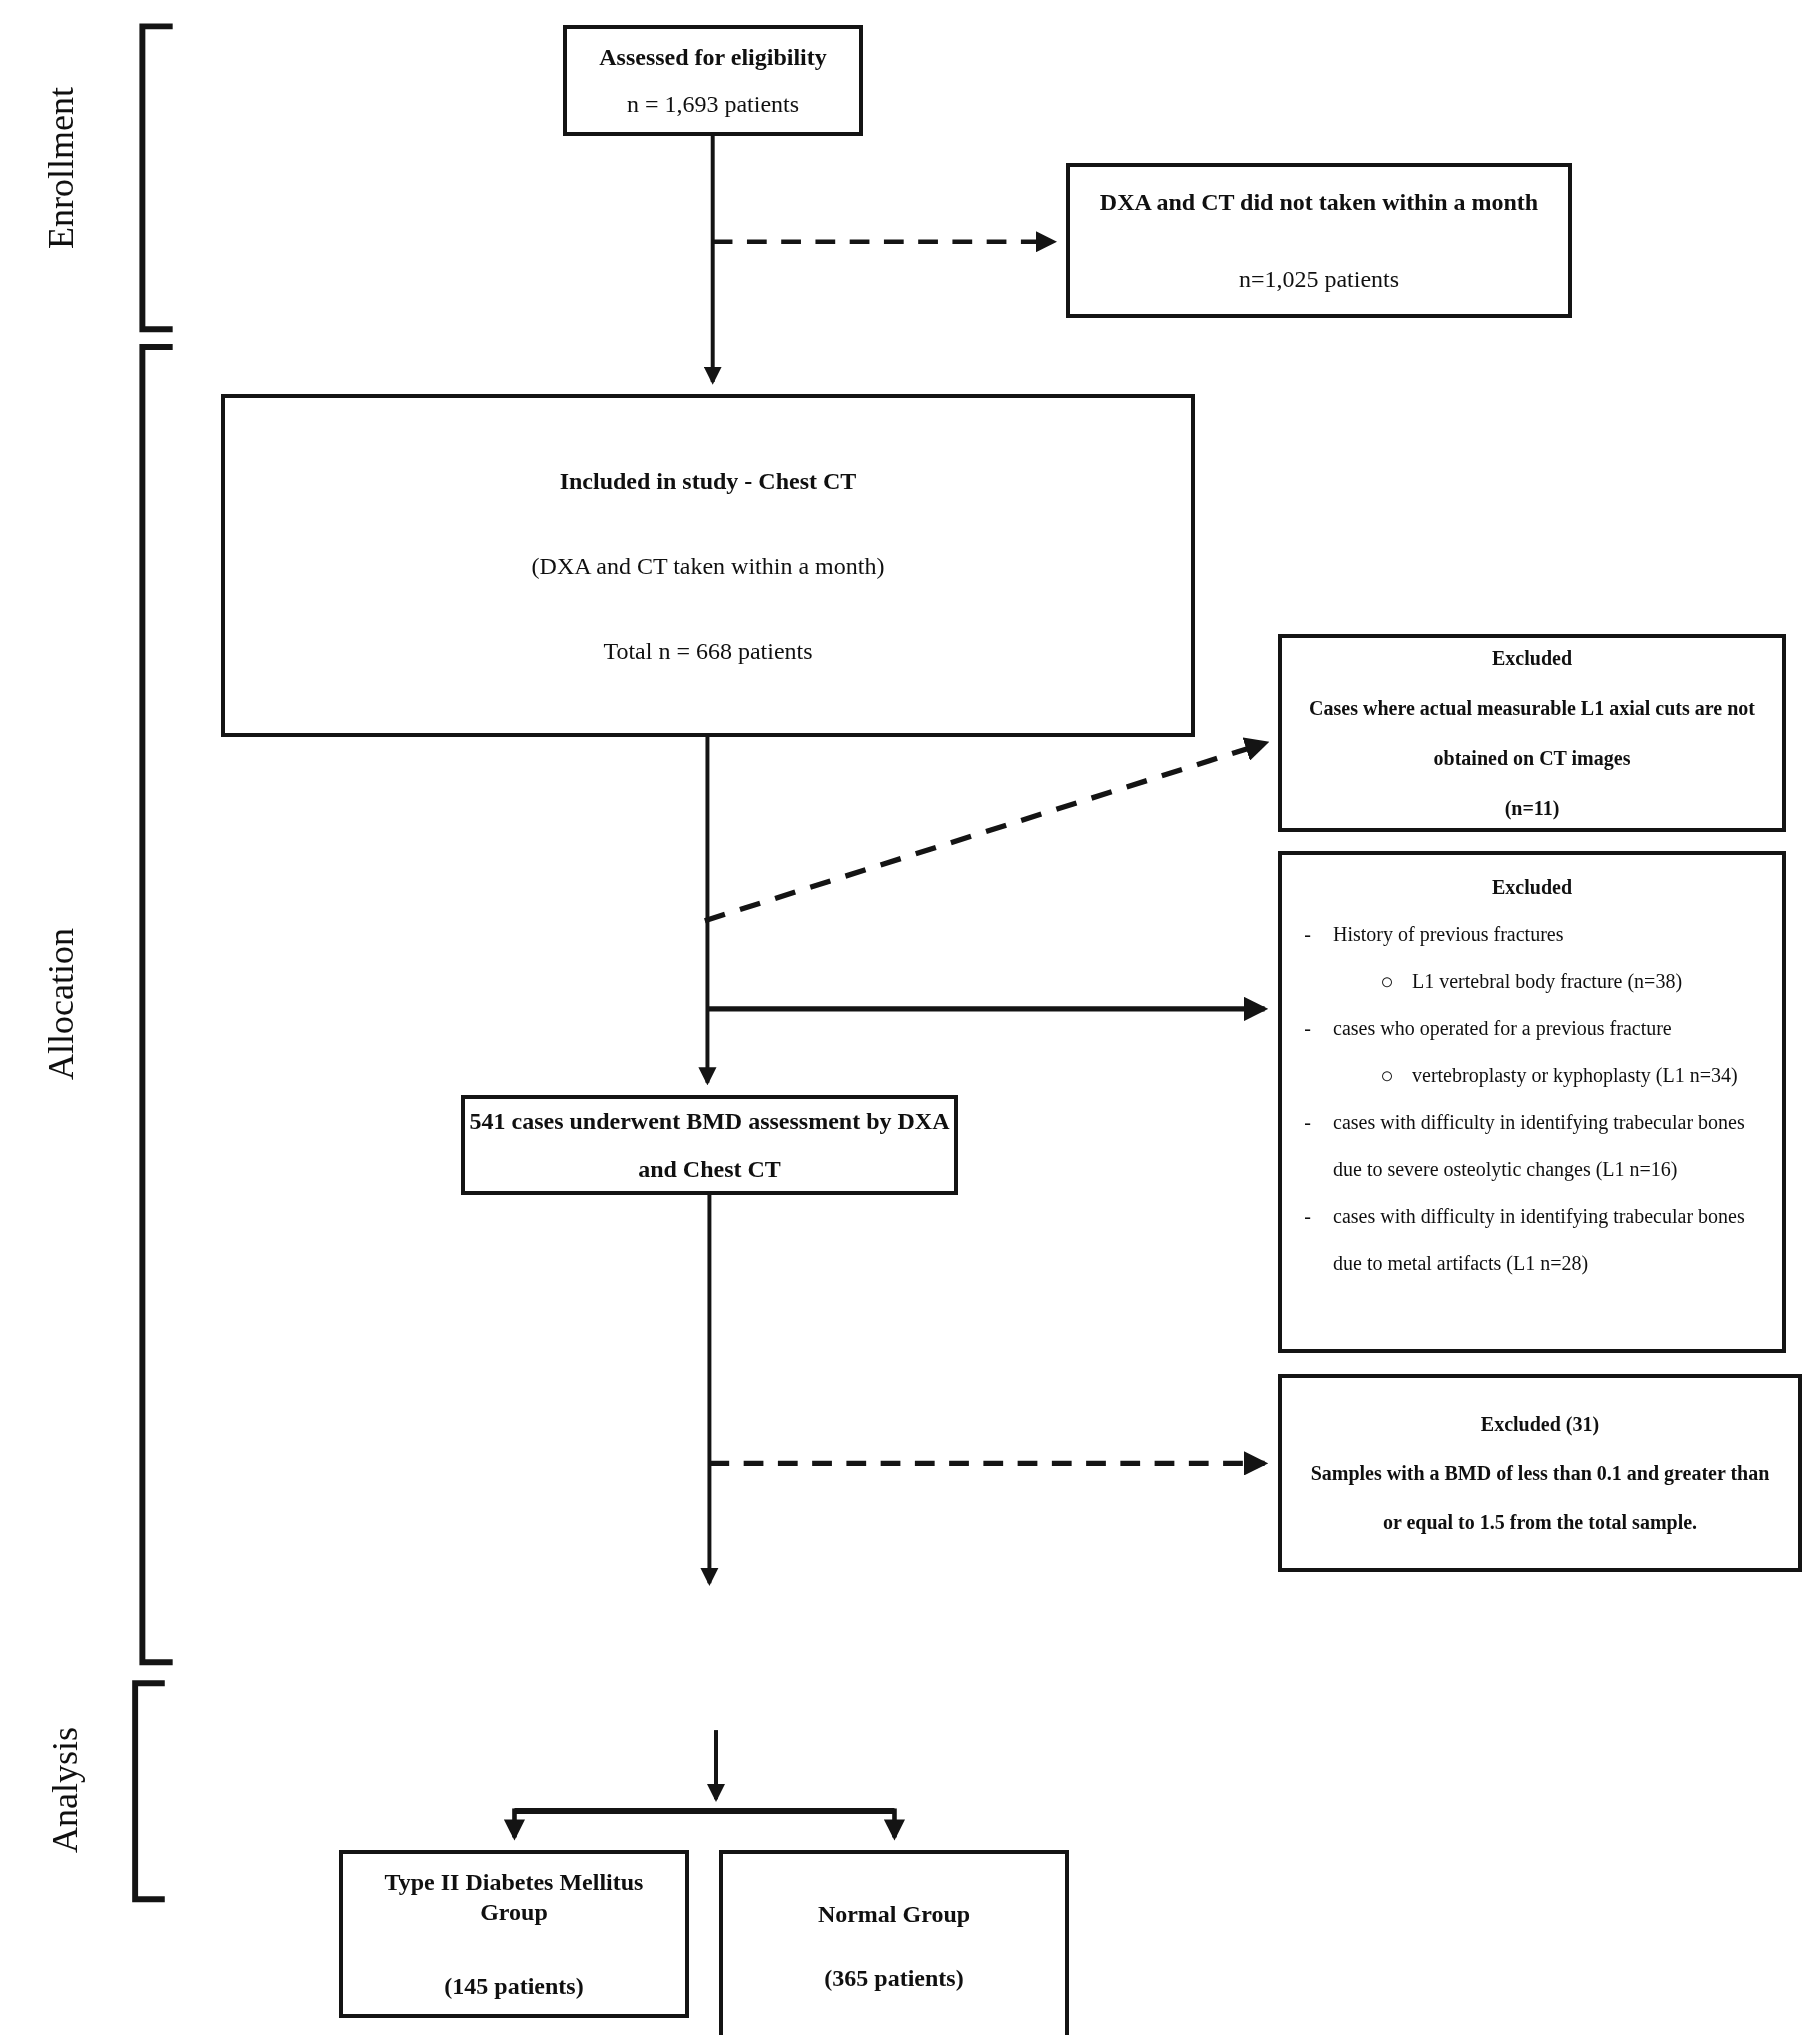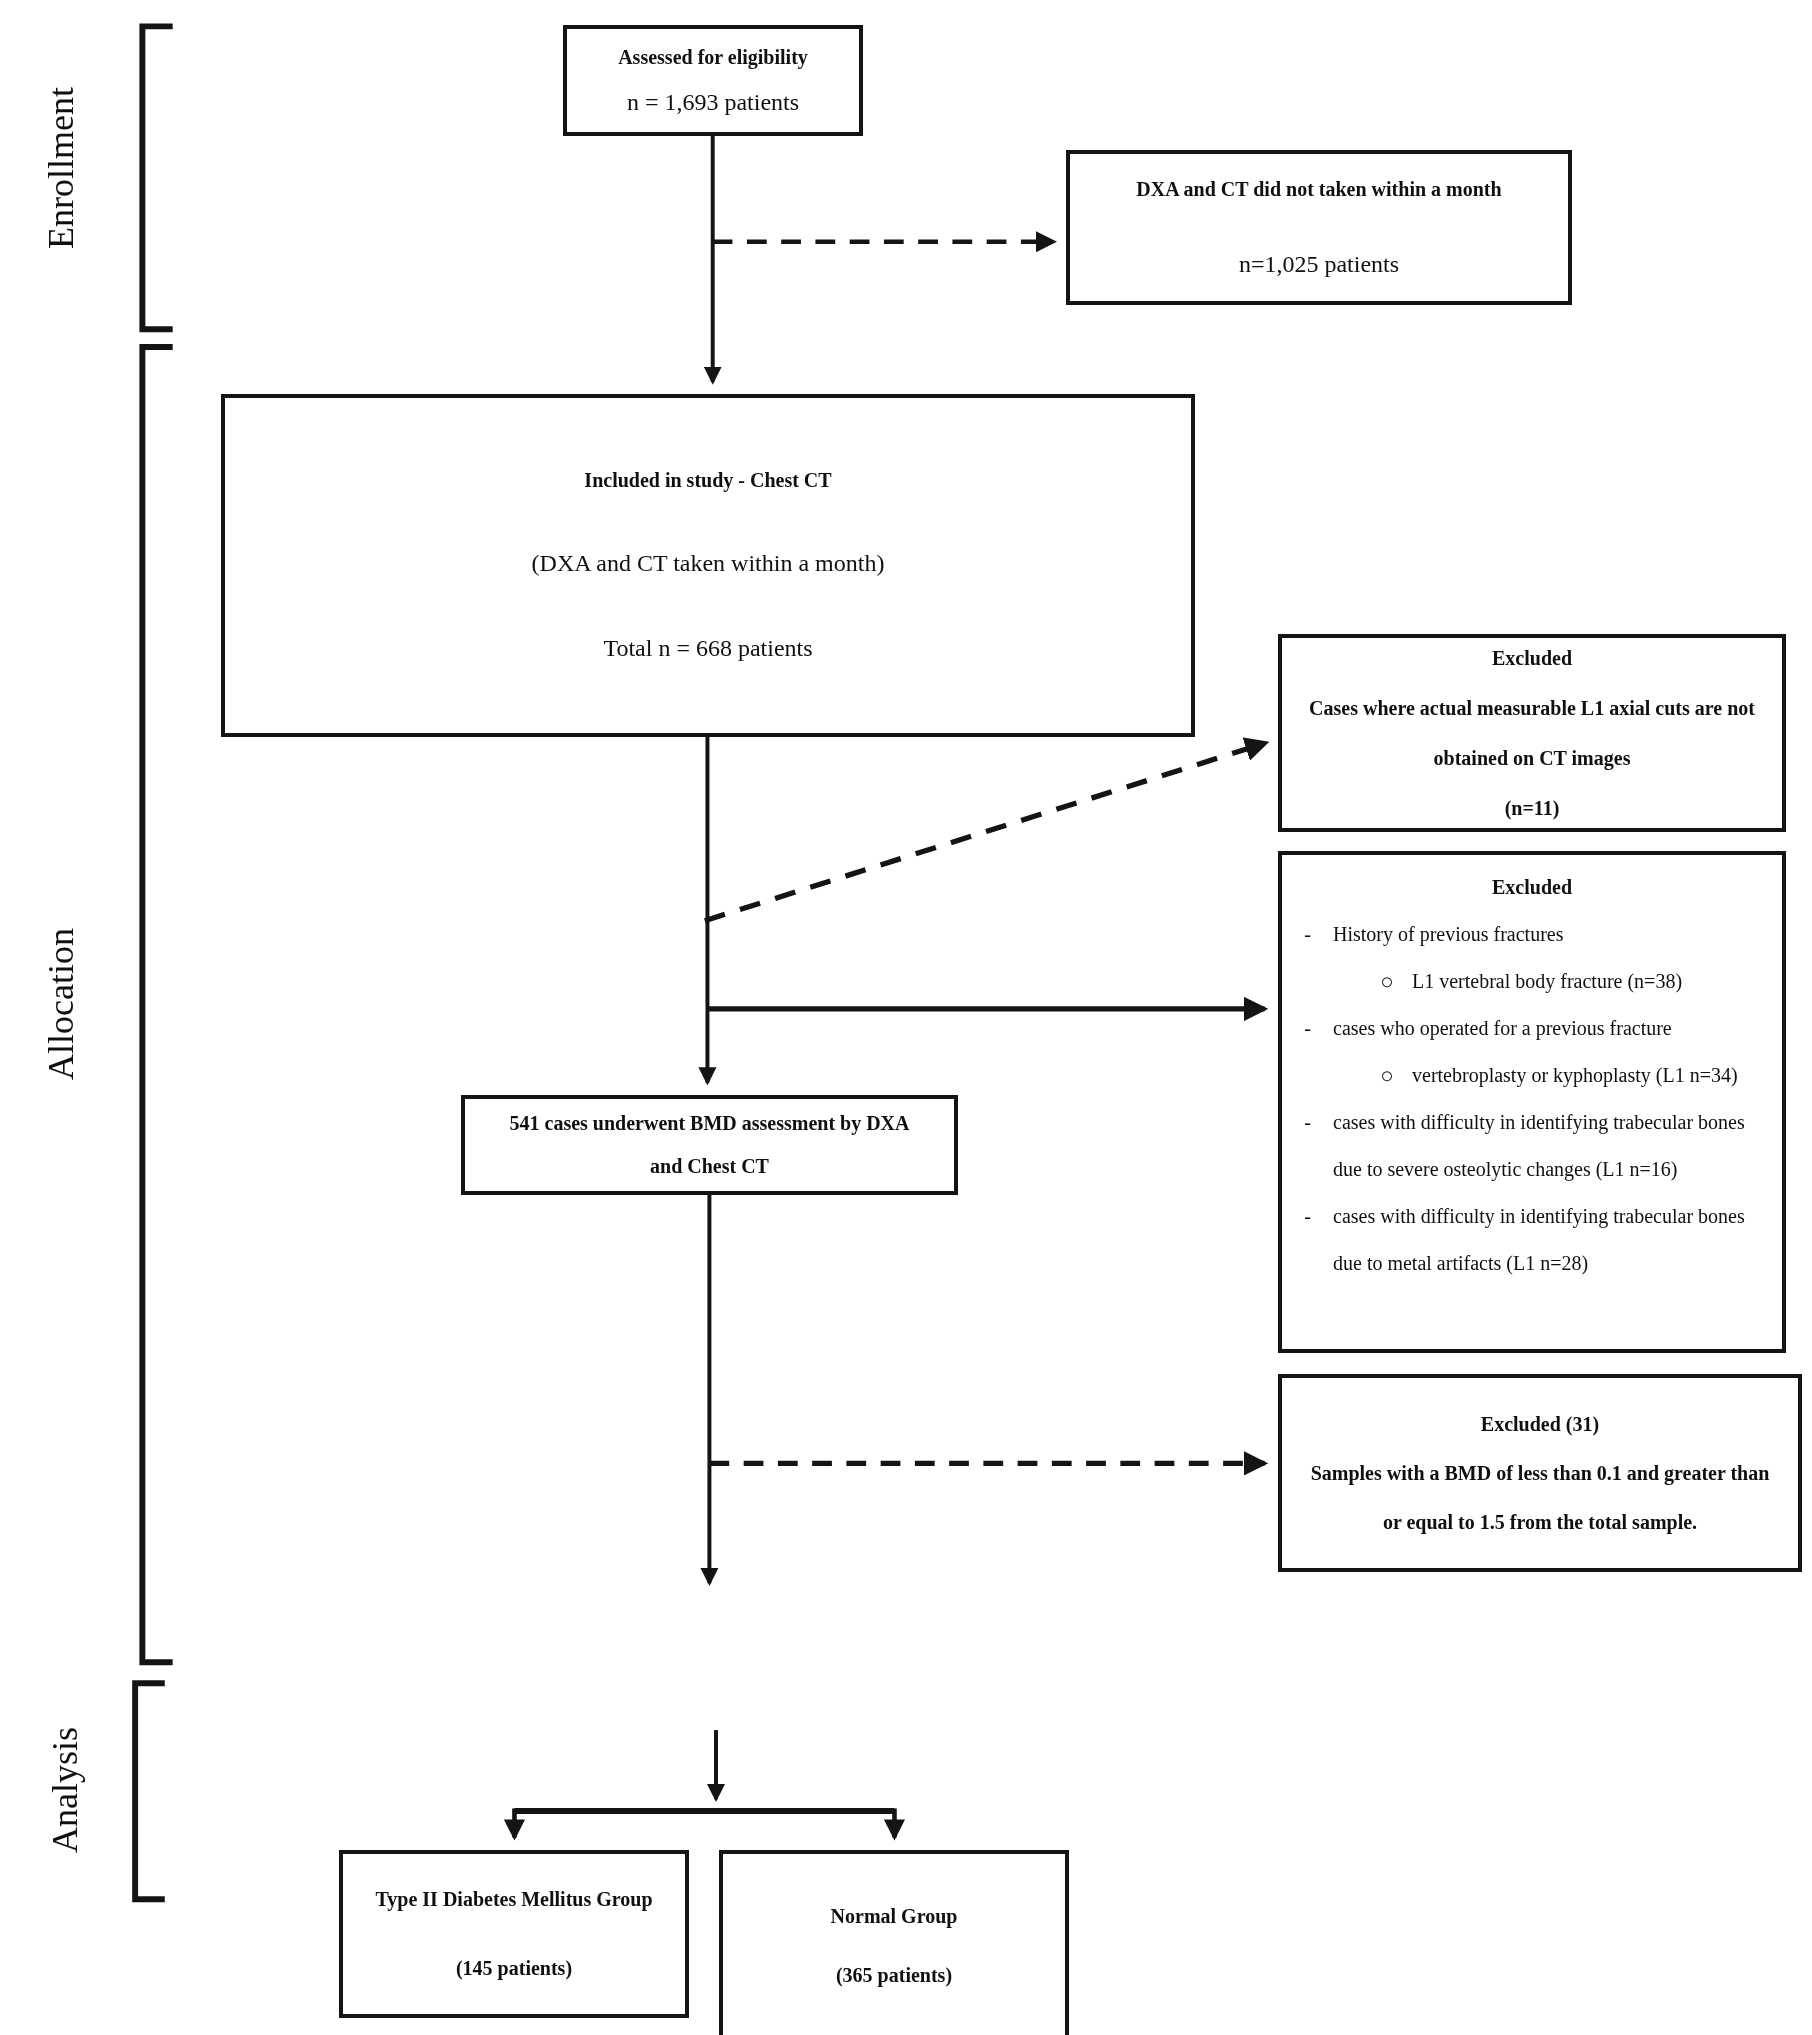--- a/index.html
+++ b/index.html
@@ -17,25 +17,25 @@
     position:absolute;
     border:4px solid #141414;
     background:#ffffff;
     display:flex;
     flex-direction:column;
     align-items:center;
     justify-content:center;
     text-align:center;
     box-sizing:border-box;
   }
-  .t{font-size:20px;font-weight:bold;line-height:1.25;}
+  .t{font-size:24px;font-weight:bold;line-height:1.25;}
   .r{font-size:24px;font-weight:normal;line-height:1.25;}
   
   #box-assessed{left:563px;top:25px;width:300px;height:111px;gap:17px;}
-  #box-dxa{left:1066px;top:150px;width:506px;height:155px;gap:47px;padding:0 20px;}
+  #box-dxa{left:1066px;top:163px;width:506px;height:155px;gap:47px;padding:0 20px;}
   #box-included{left:221px;top:394px;width:974px;height:343px;gap:55px;}
   #box-excl-axial{left:1278px;top:634px;width:508px;height:198px;padding:0 17px;}
   #box-excl-axial .t{line-height:2.5;font-size:20px;}
   #box-excl-list{left:1278px;top:851px;width:508px;height:502px;align-items:stretch;text-align:left;justify-content:flex-start;padding:9.2px 13px 0 13px;}
   #box-excl-list .list-title{text-align:center;font-size:20px;font-weight:bold;line-height:47px;}
   .ex-item{display:flex;font-size:20px;font-weight:normal;line-height:47px;}
   .ex-item .marker{flex:0 0 38px;text-align:left;padding-left:9.2px;box-sizing:border-box;}
   .ex-item.lv1{padding-left:76px;}
   .ex-item.lv1 .marker{flex:0 0 41px;font-size:22.4px;}
   .ex-item .txt{flex:1 1 auto;}

